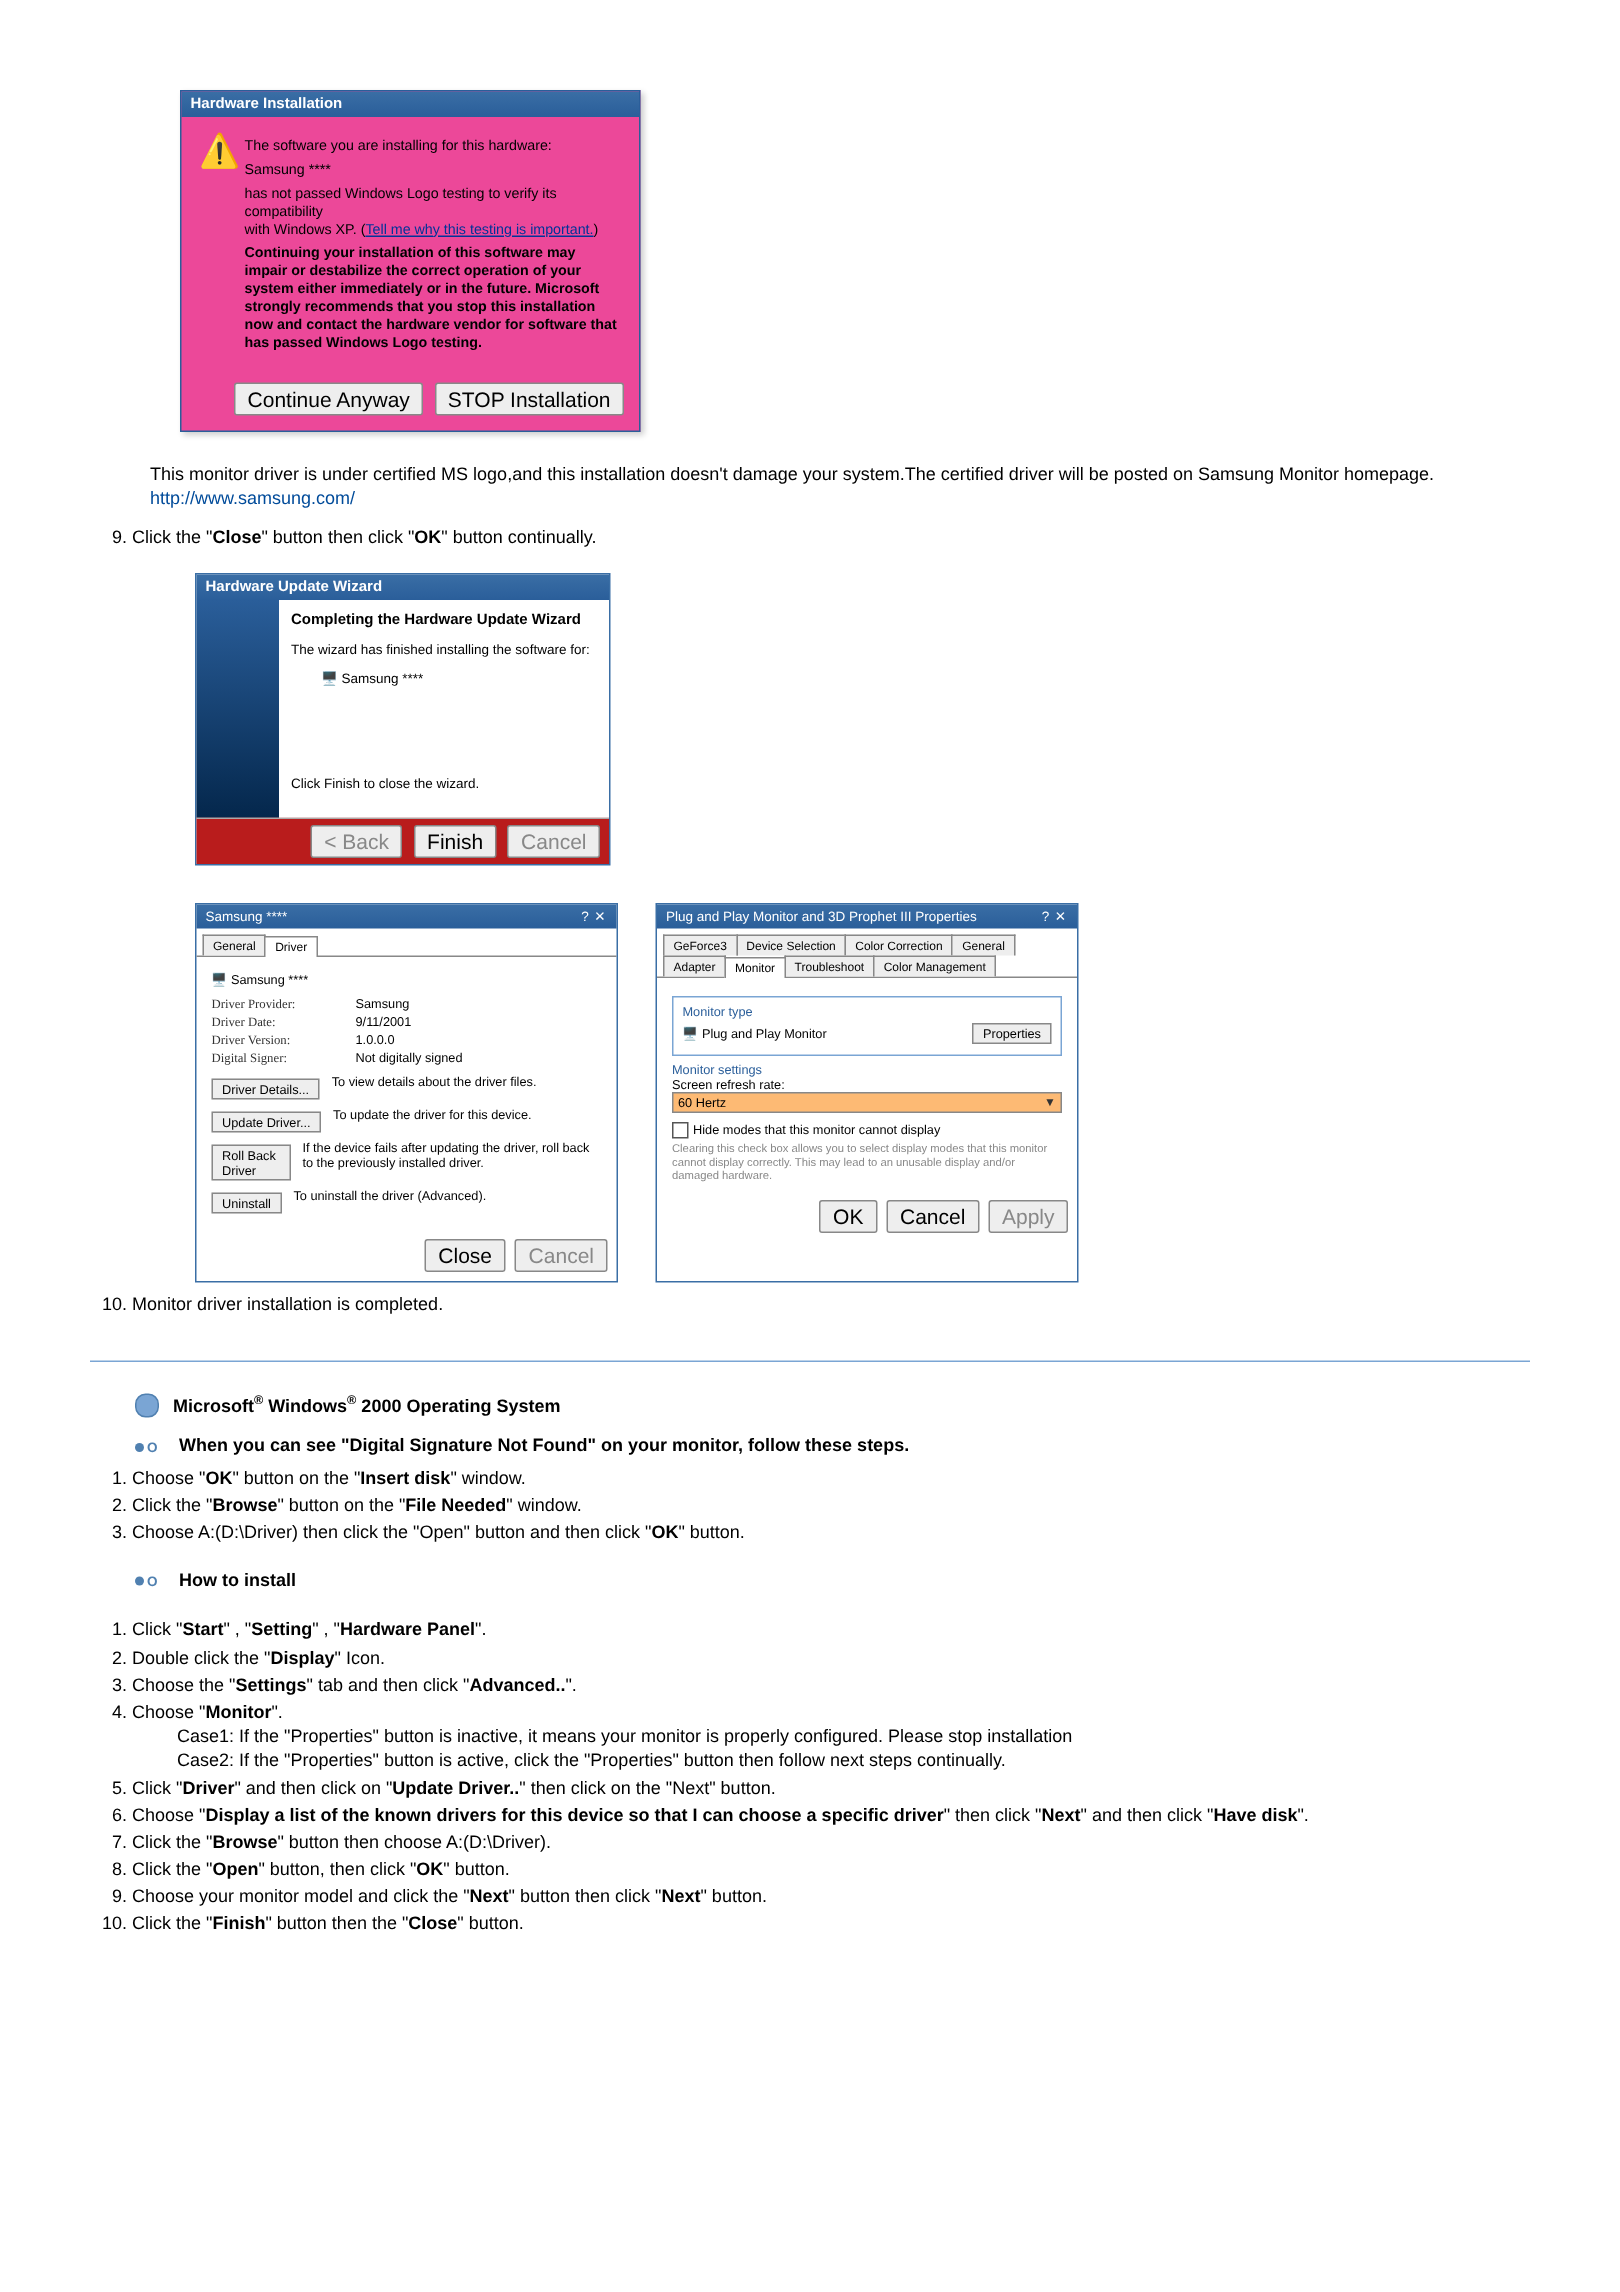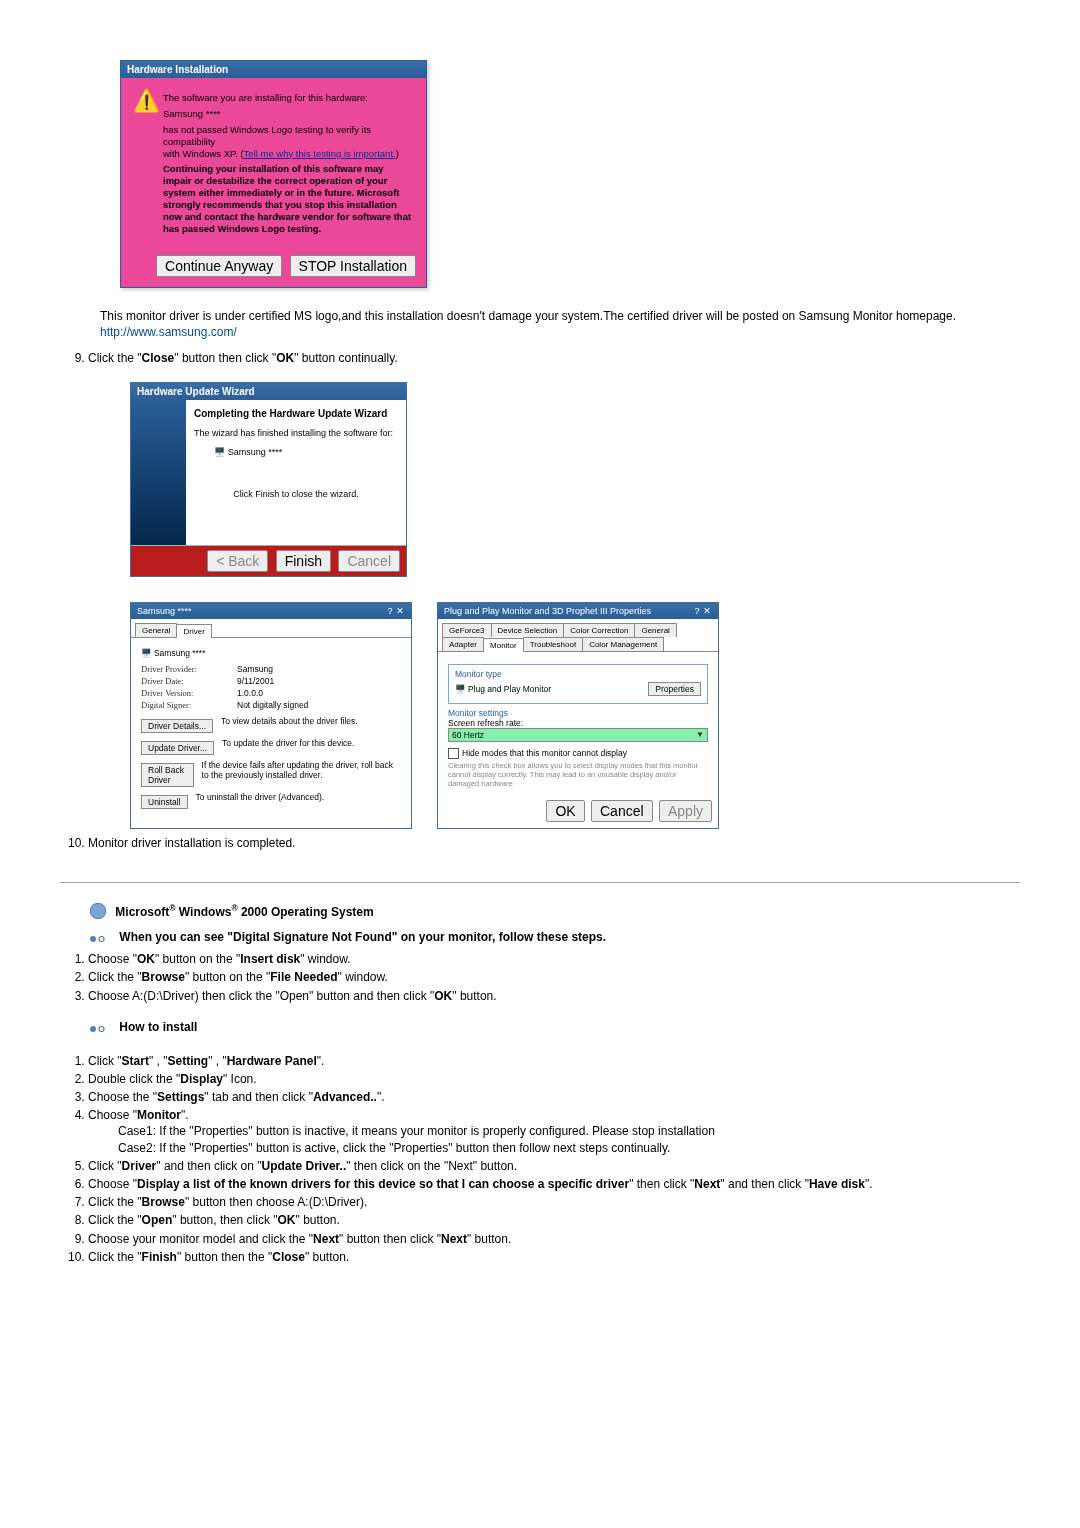--- a/index.html
+++ b/index.html
@@ -82,21 +82,21 @@
   .prop-foot { padding:6px; text-align:right;}
   .section-head { font-weight:bold; margin:8px 0 8px 30px;}
   .sub-head { font-weight:bold; margin:10px 0 6px 30px; color:#000;}
   .bullet-icn { display:inline-block; width:14px; height:14px; border-radius:7px; background:#7aa5d4; margin-right:6px; vertical-align:middle; border:1px solid #5080b0; position:relative; top:-1px;}
   .sub-bullet { display:inline-block; width:20px; height:14px; margin-right:6px; vertical-align:middle;}
   .sub-bullet::before { content:''; display:inline-block; width:6px; height:6px; border-radius:3px; background:#5080b0; margin-right:2px;}
   .sub-bullet::after { content:'O'; font-size:9px; color:#5080b0;}
   .ml { margin-left:60px; }
   .winclose { display:inline-block; width:10px; text-align:center;}
   .fieldset { border:1px solid #7aa5d4; margin:4px 0; padding:4px 6px;}
-  .select { border:1px solid #888; padding:1px 3px; display:flex; justify-content:space-between; background:#86efac;}
+  .select { border:1px solid #888; padding:1px 3px; display:flex; justify-content:space-between; background:#fdba74;}
   .chevron { color:#333; font-size:8px;}
   .checkbox { display:inline-block; width:9px; height:9px; border:1px solid #555; margin-right:3px; vertical-align:middle;}
   .disabled { color:#888;}
   sup{font-size:.7em;}
 </style>
 </head>
 <body>
 
 <div class="win-dialog">
   <div class="titlebar">Hardware Installation</div>
@@ -130,21 +130,21 @@
 </ol>
 
 <div class="wiz">
   <div class="titlebar">Hardware Update Wizard</div>
   <div class="wiz-body">
     <div class="wiz-left"></div>
     <div class="wiz-right">
       <h4>Completing the Hardware Update Wizard</h4>
       <p>The wizard has finished installing the software for:</p>
       <p style="margin-left:20px;">🖥️ <span>Samsung ****</span></p>
-      <p style="margin-top:32px;text-align:center;">Click Finish to close the wizard.</p>
+      <p style="margin-top:60px;">Click Finish to close the wizard.</p>
     </div>
   </div>
   <div class="wiz-foot">
     <span class="btn disabled">&lt; Back</span>
     <span class="btn">Finish</span>
     <span class="btn disabled">Cancel</span>
   </div>
 </div>
 
 <div class="dialog-row">
@@ -185,20 +185,24 @@
           <span style="margin-left:8px;">To update the driver for this device.</span>
         </div>
       <div class="entry">
           <span class="btn-side">Roll Back Driver</span>
           <span style="margin-left:8px;">If the device fails after updating the driver, roll back to the previously installed driver.</span>
         </div>
       <div class="entry">
           <span class="btn-side">Uninstall</span>
           <span style="margin-left:8px;">To uninstall the driver (Advanced).</span>
         </div>
+    </div>
+    <div class="prop-foot">
+      <span class="btn">Close</span>
+      <span class="btn disabled">Cancel</span>
     </div>
   </div>
 
   <div class="prop-dlg">
     <div class="prop-title">
       <span>Plug and Play Monitor and 3D Prophet III Properties</span>
       <span><span class="winclose">?</span><span class="winclose">✕</span></span>
     </div>
     <div class="tabbar" style="flex-wrap:wrap;">
       <div class="tab">GeForce3</div>

